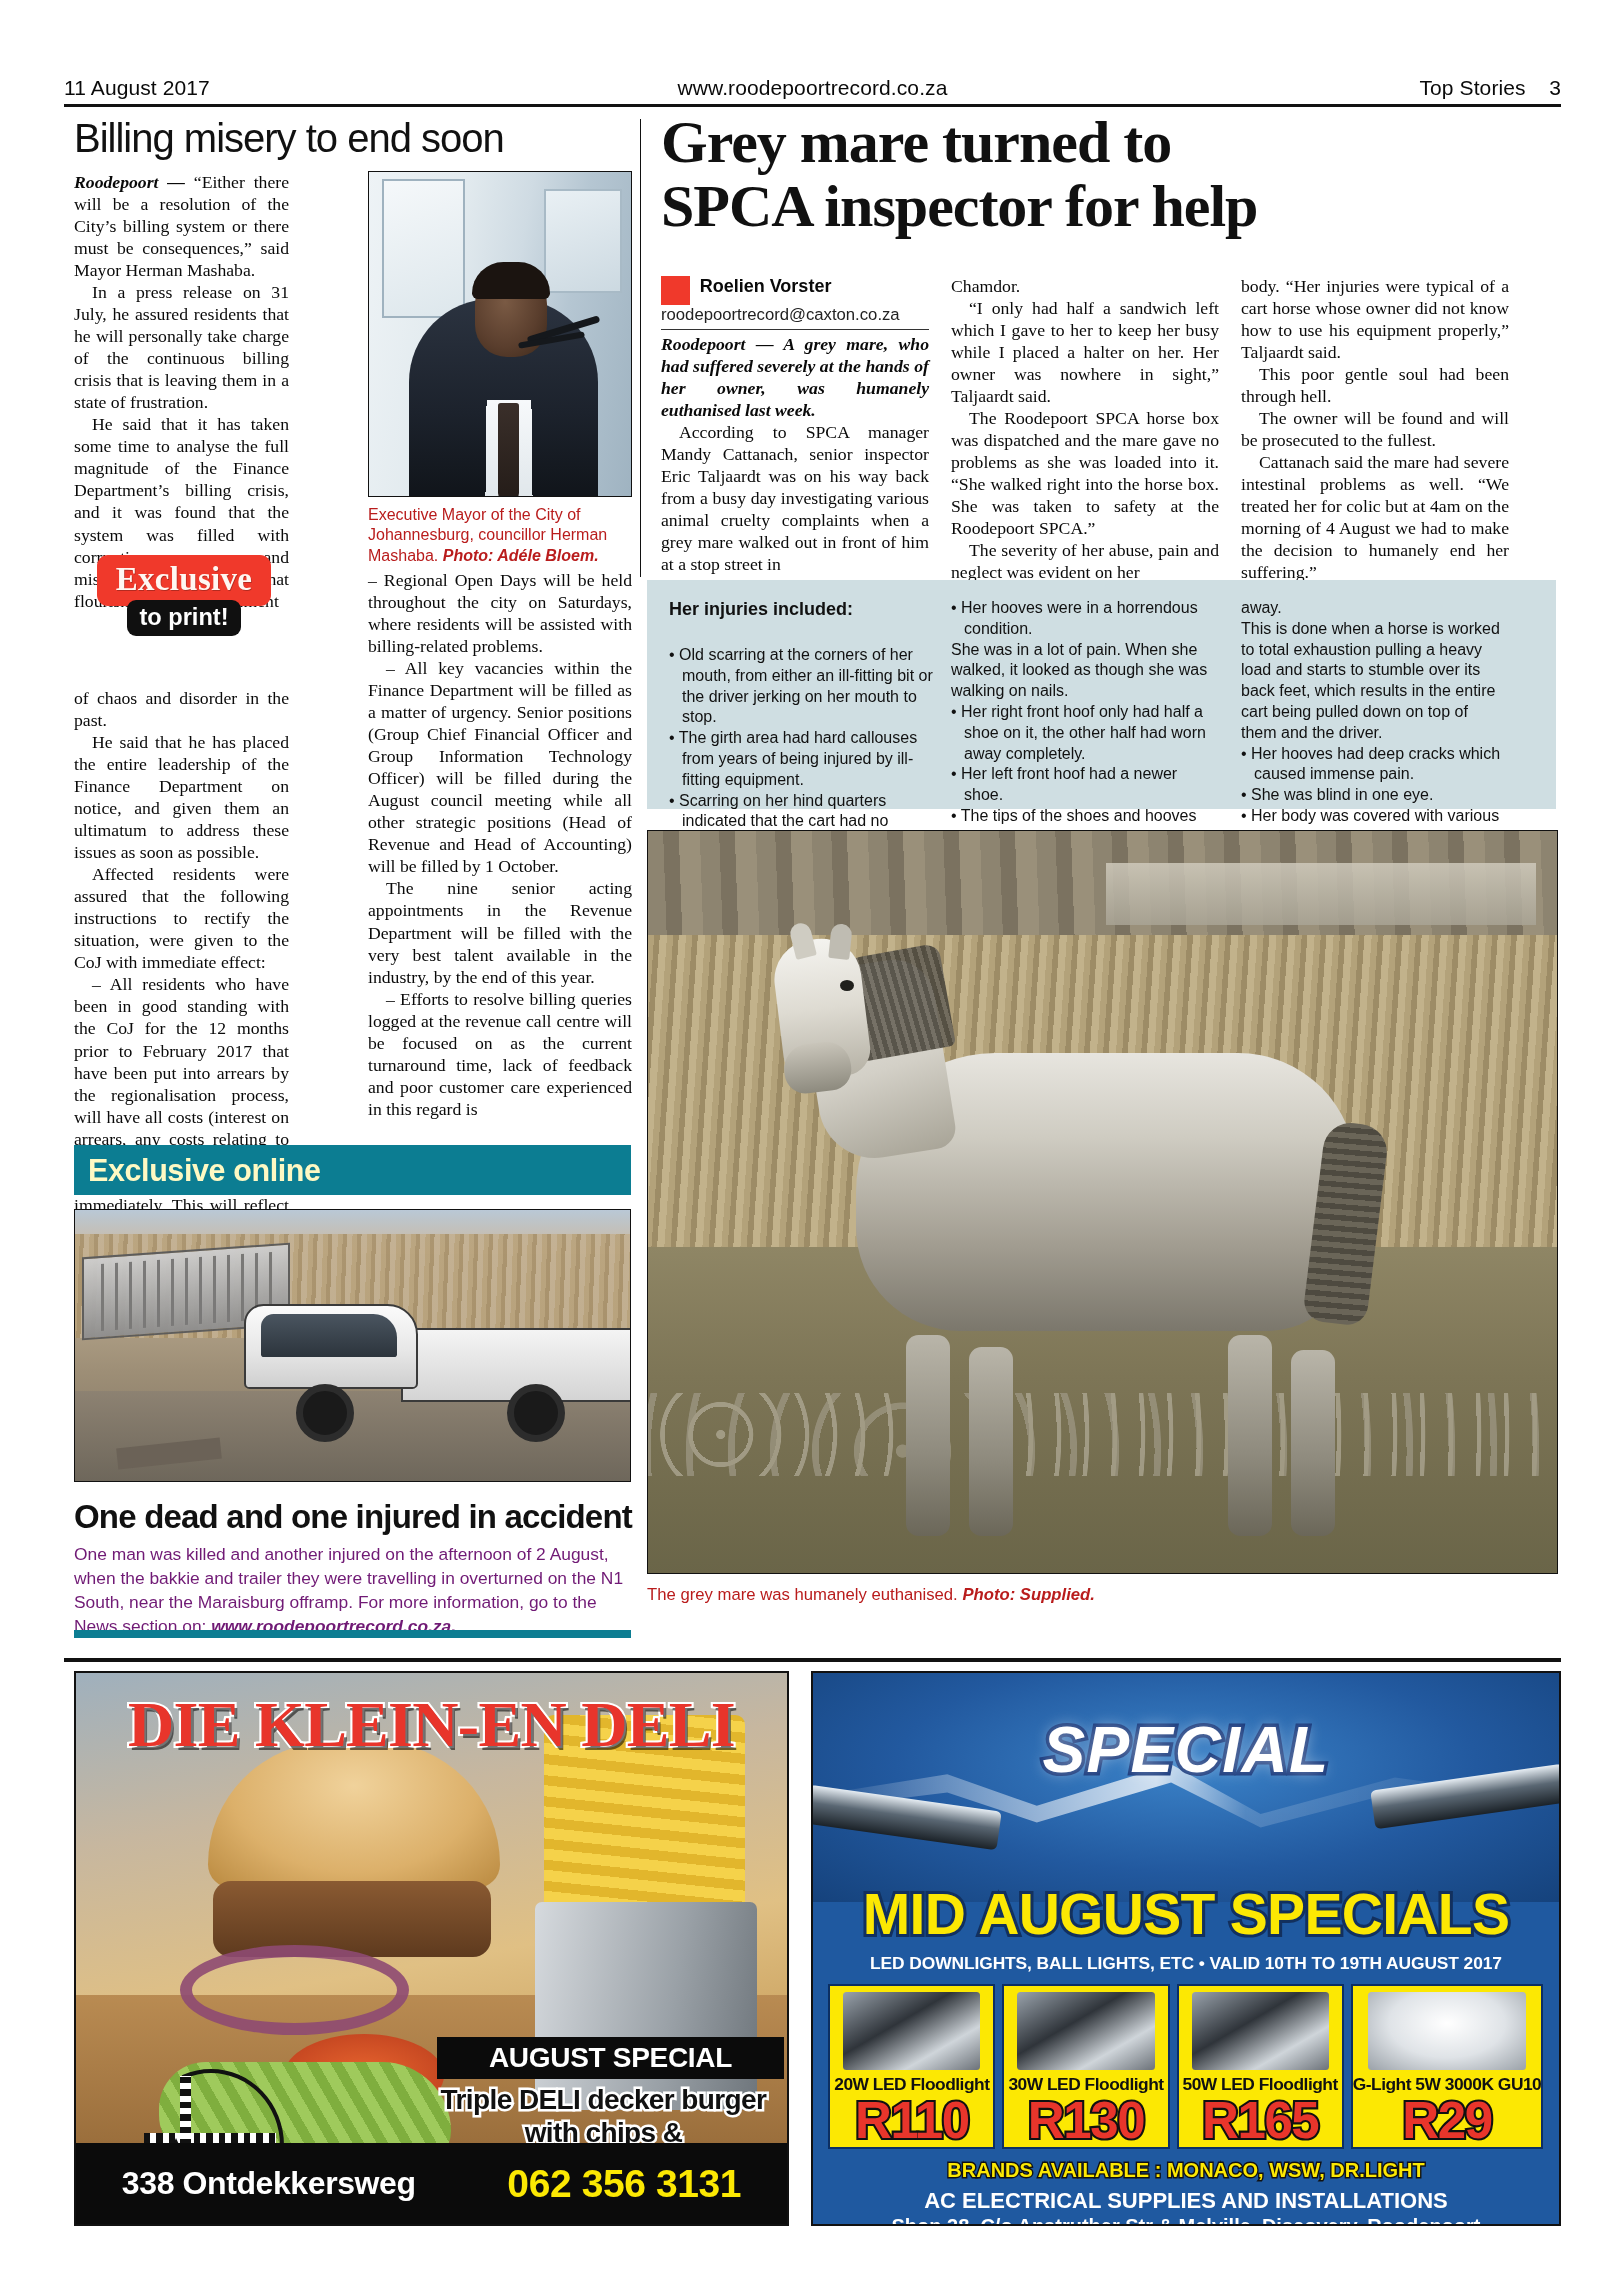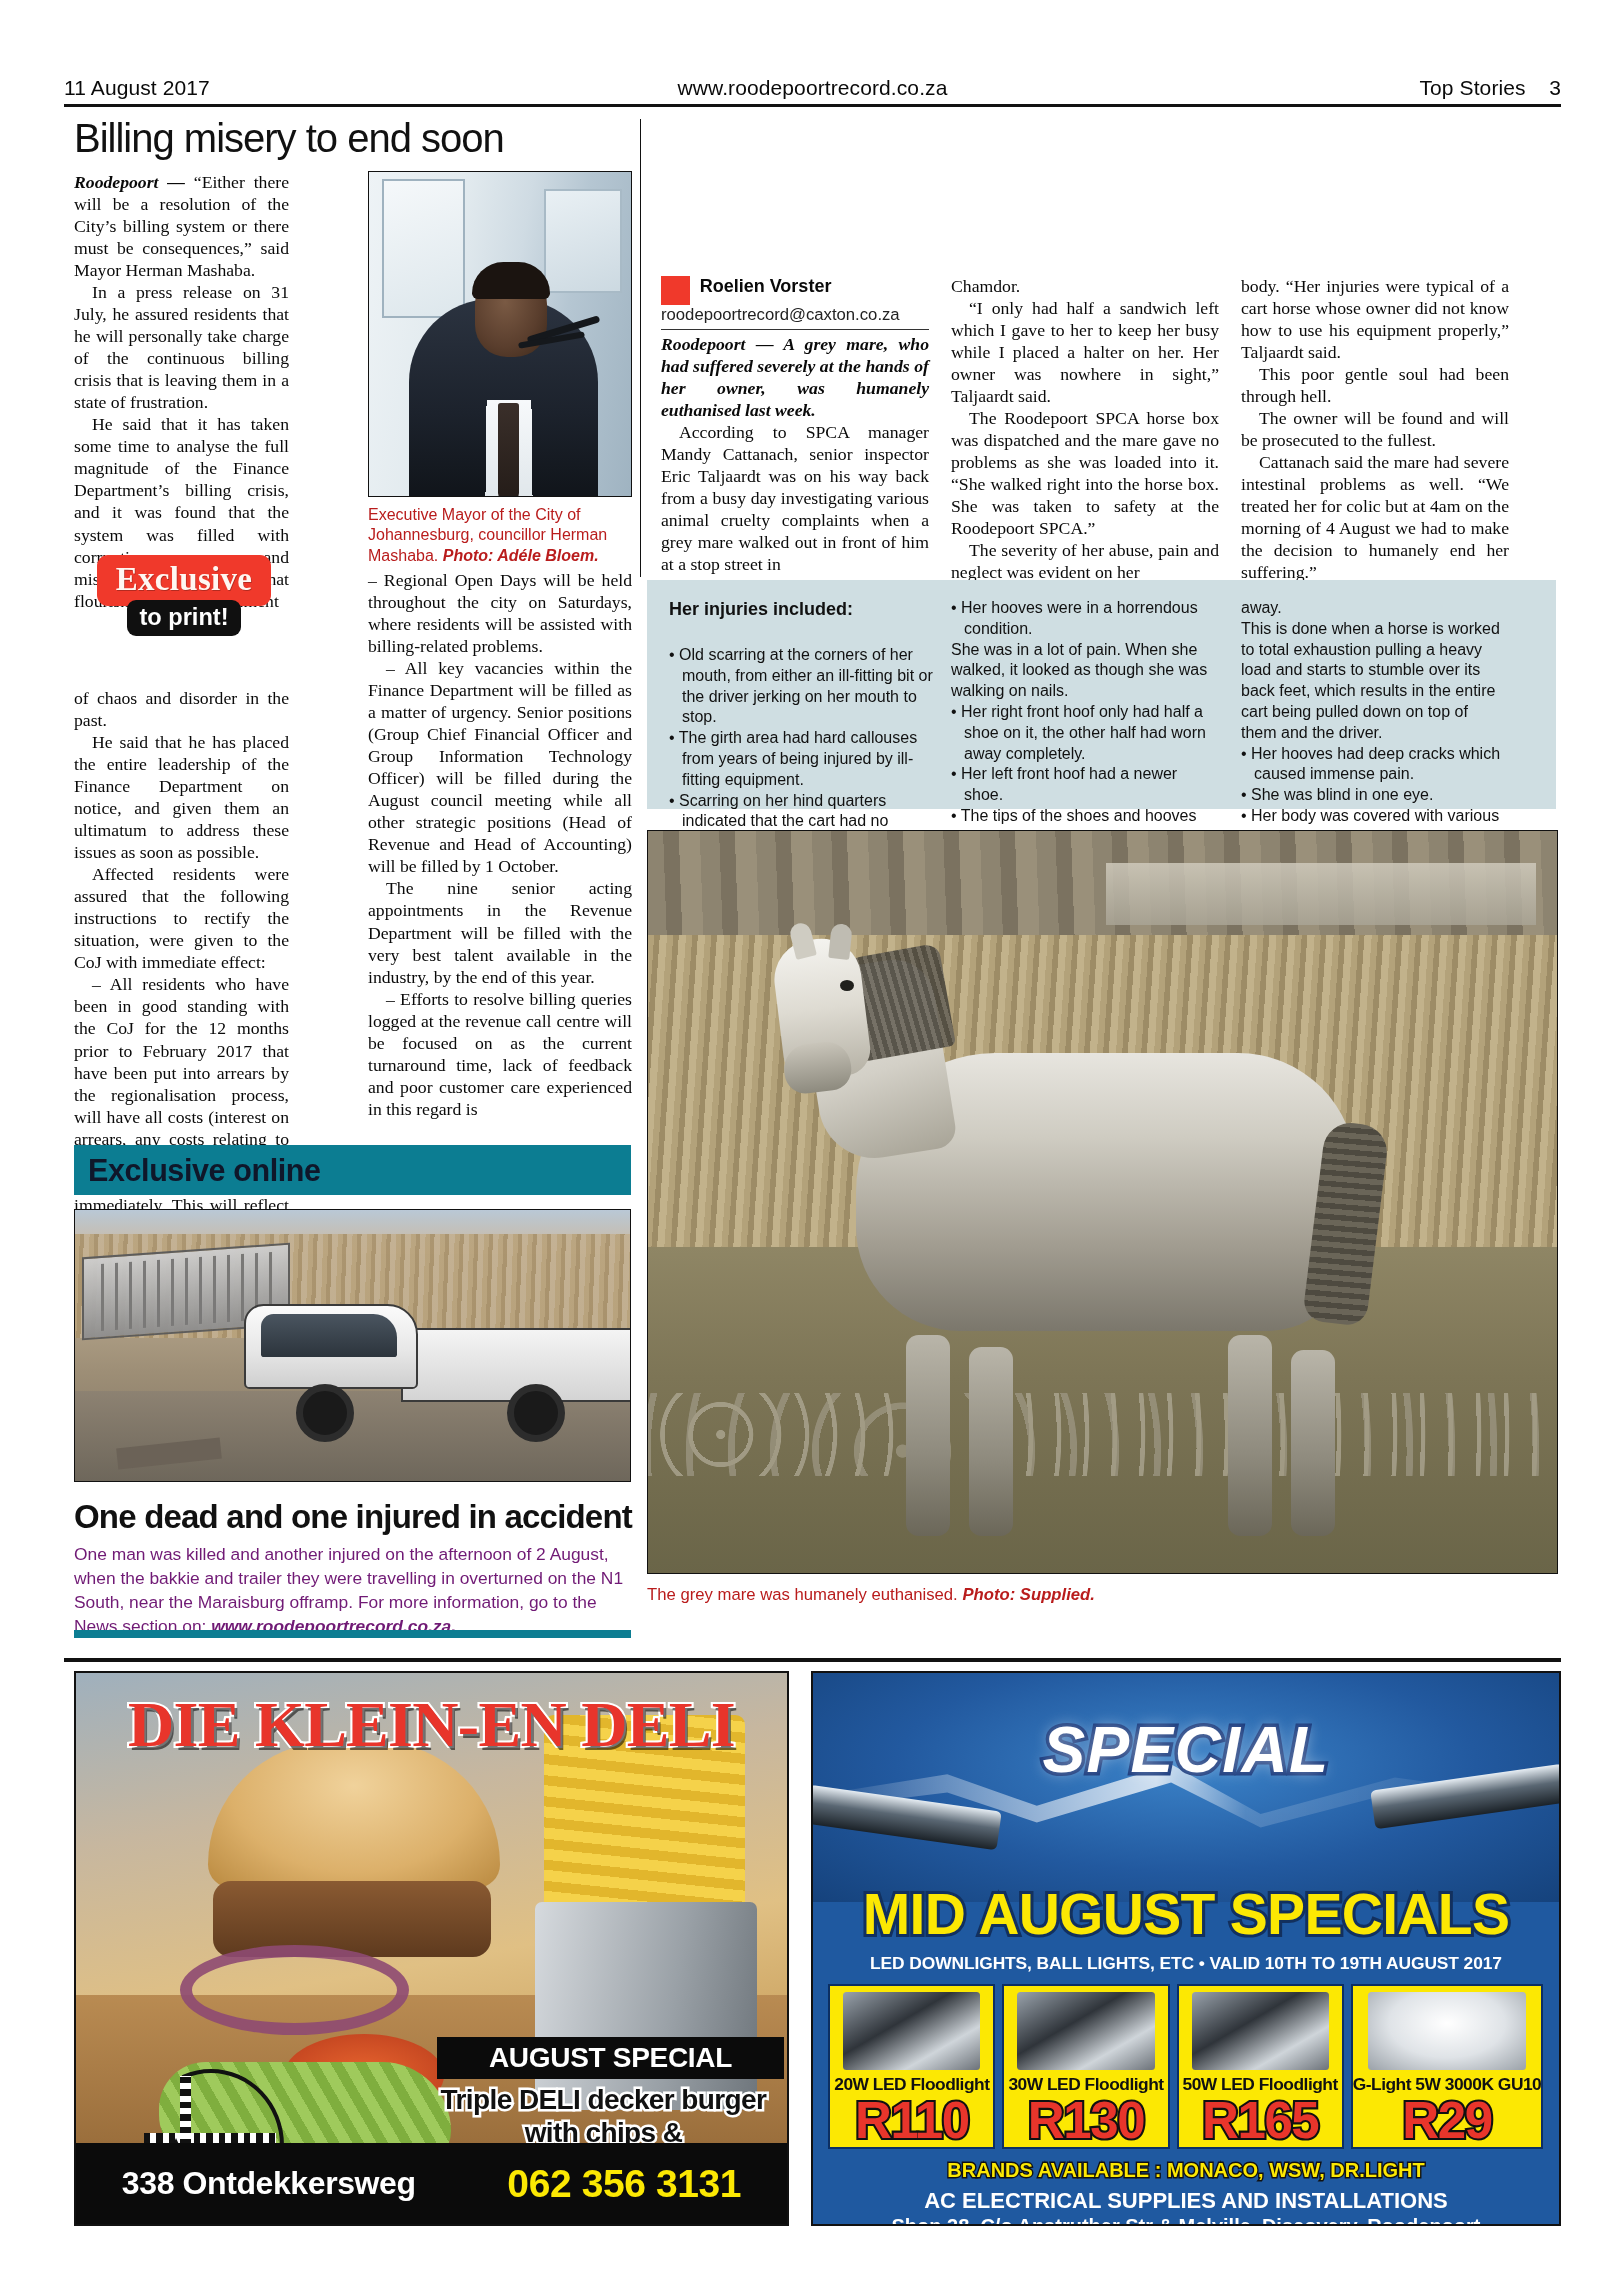--- a/index.html
+++ b/index.html
@@ -91,21 +91,21 @@
   }
   .badge-black {
     background: #101010; color: #ffffff; border-radius: 9px;
     font-family: "Liberation Sans", sans-serif; font-weight: bold; font-size: 23.6px;
     padding: 3.5px 12.5px 5.6px; display: inline-block; margin: -5.6px auto 0;
   }
 
   
   .excl-online {
     position: absolute; left: 74px; top: 1145px; width: 557px; height: 50px;
-    background: #0C7D92; color: #0f172a;
+    background: #0C7D92; color: #fef9c3;
     font-family: "Liberation Sans", sans-serif; font-weight: bold; font-size: 30.5px;
     letter-spacing: -0.4px; display: flex; align-items: center; padding-left: 14px;
   }
 
   .bakkie-photo {
     position: absolute; left: 74px; top: 1209px; width: 557px; height: 273px;
     border: 1.4px solid #111; overflow: hidden;
     background: linear-gradient(180deg,#cbbda7 0%, #b9a98f 30%, #9d8e76 60%, #7d7261 100%);
   }
   .bakkie-photo .sky { position:absolute; left:0; top:0; width:100%; height:44px;
@@ -407,20 +407,24 @@
     <div class="w2"></div>
     <div class="deb"></div>
   </div>
 
   <h2 class="accident-head">One dead and one injured in accident</h2>
   <div class="accident-body">
     <span>One man was killed and another injured on the afternoon of 2 August, when the bakkie and trailer they were travelling in overturned on the N1 South, near the Maraisburg offramp. For more information, go to the News section on: </span><span class="site">www.roodepoortrecord.co.za.</span>
   </div>
   <div class="teal-rule"></div>
 
+  <h1 class="right-head">
+    <span>Grey mare turned to</span><br>
+    <span>SPCA inspector for help</span>
+  </h1>
 
   <div class="byline">
     <div class="sq"></div>
     <div class="nm">Roelien Vorster</div>
     <div class="em">roodepoortrecord@caxton.co.za</div>
     <div class="ln"></div>
   </div>
 
   <div class="col" id="r-col1">
     <p class="noind lead">Roodepoort — A grey mare, who had suffered severely at the hands of her owner, was humanely euthanised last week.</p>

